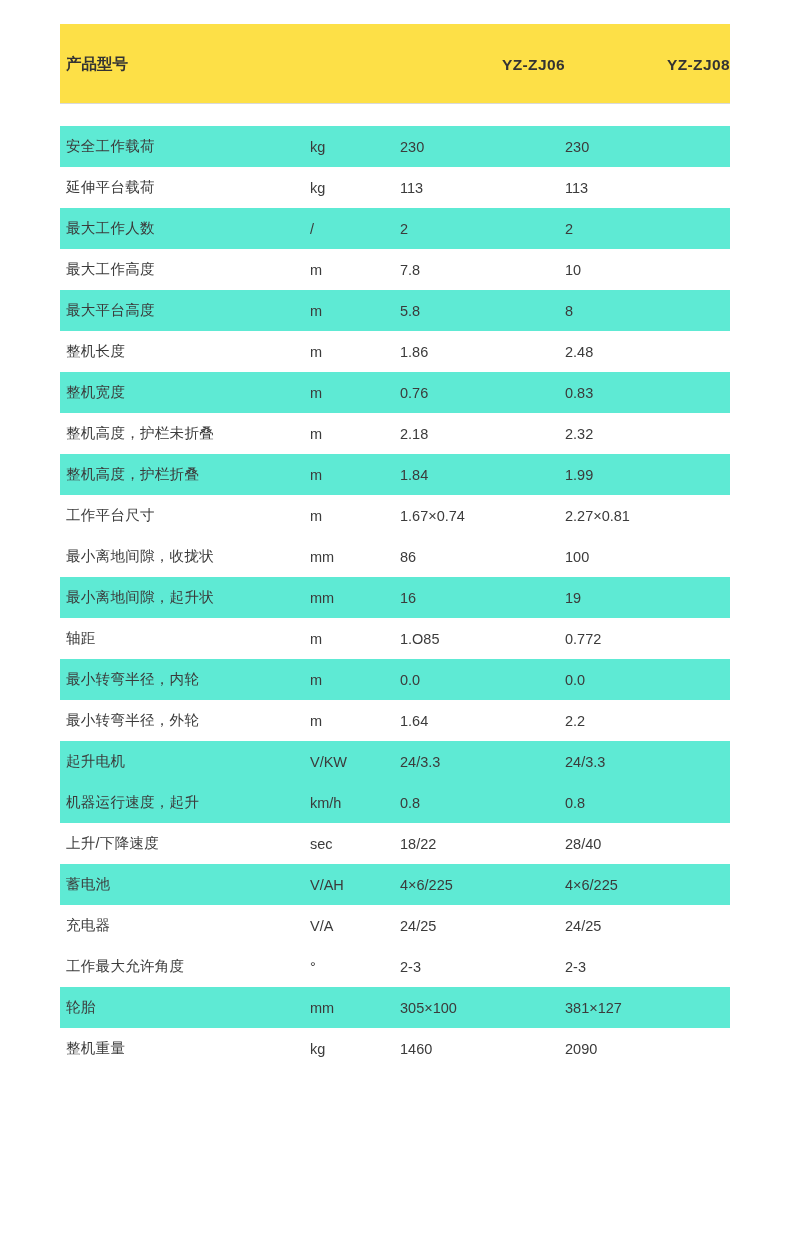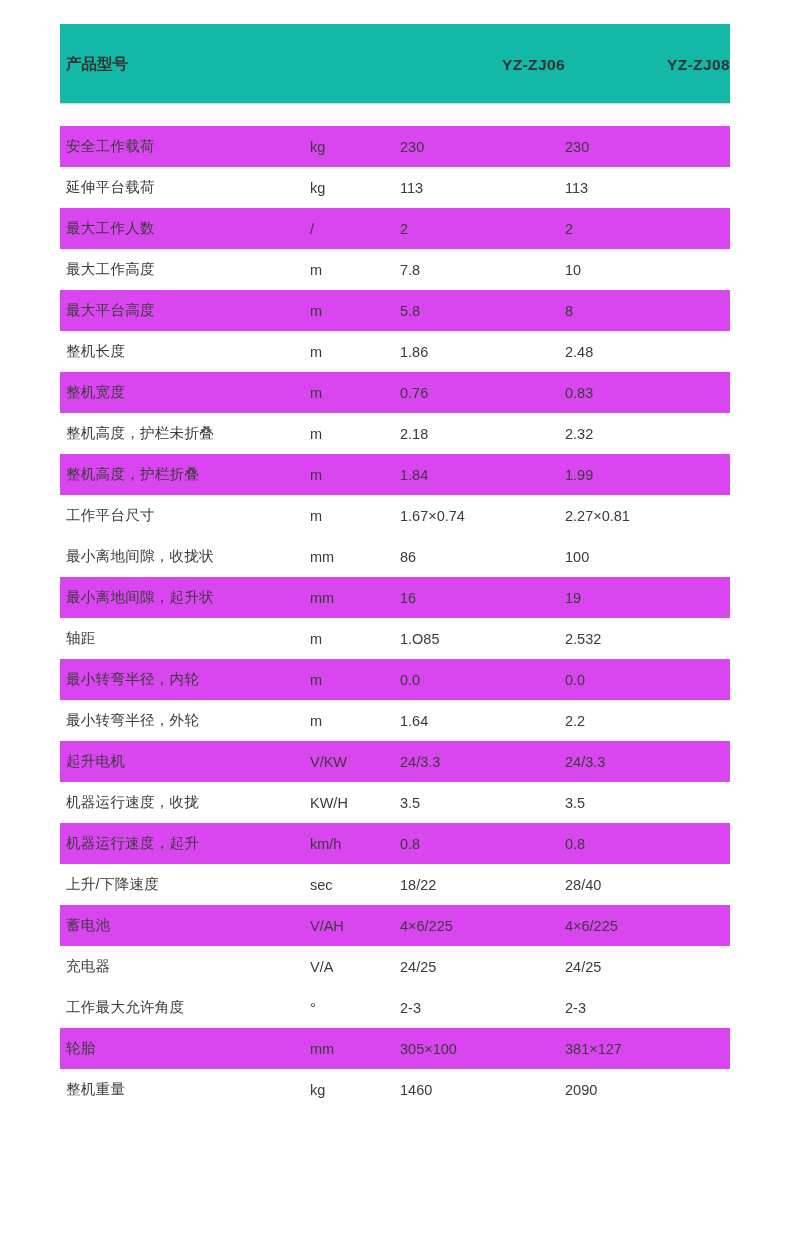--- a/index.html
+++ b/index.html
@@ -32,21 +32,21 @@
   table.spec col.c-unit  { width: 90px; }
   table.spec col.c-v1    { width: 165px; }
   table.spec col.c-v2    { width: 165px; }
 
   thead th {
     font-weight: bold;
     font-size: 15.5px;
     color: #333333;
     padding: 30px 0 28px 0;
     border-bottom: 1px solid #d9d9d9;
-    background: #14b8a6;
+    background: #fde047;
   }
   thead th.h-name {
     text-align: left;
     padding-left: 6px;
   }
   thead th.h-unit {
     text-align: left;
   }
   thead th.h-val {
     text-align: right;
@@ -54,21 +54,21 @@
   }
   tbody tr td {
     font-size: 14.5px;
     color: #3b3b3b;
     height: 41px;
     padding: 0;
     vertical-align: middle;
     background: #ffffff;
   }
   tbody tr.alt td {
-    background: #d946ef;
+    background: #5eead4;
   }
   td.name {
     text-align: left;
     padding-left: 6px;
     letter-spacing: 0.3px;
   }
   td.unit {
     text-align: left;
     color: #3b3b3b;
     margin-left: 30px;
@@ -183,45 +183,39 @@
         <tr class="alt">
           <td class="name">最小离地间隙，起升状</td>
           <td class="unit">mm</td>
           <td class="val">16</td>
           <td class="val">19</td>
         </tr>
         <tr>
           <td class="name">轴距</td>
           <td class="unit">m</td>
           <td class="val">1.O85</td>
-          <td class="val">2.532</td>
+          <td class="val">0.772</td>
         </tr>
         <tr class="alt">
           <td class="name">最小转弯半径，内轮</td>
           <td class="unit">m</td>
           <td class="val">0.0</td>
           <td class="val">0.0</td>
         </tr>
         <tr>
           <td class="name">最小转弯半径，外轮</td>
           <td class="unit">m</td>
           <td class="val">1.64</td>
           <td class="val">2.2</td>
         </tr>
         <tr class="alt">
           <td class="name">起升电机</td>
           <td class="unit">V/KW</td>
           <td class="val">24/3.3</td>
           <td class="val">24/3.3</td>
-        </tr>
-        <tr>
-          <td class="name">机器运行速度，收拢</td>
-          <td class="unit">KW/H</td>
-          <td class="val">3.5</td>
-          <td class="val">3.5</td>
         </tr>
         <tr class="alt">
           <td class="name">机器运行速度，起升</td>
           <td class="unit">km/h</td>
           <td class="val">0.8</td>
           <td class="val">0.8</td>
         </tr>
         <tr>
           <td class="name">上升/下降速度</td>
           <td class="unit">sec</td>

